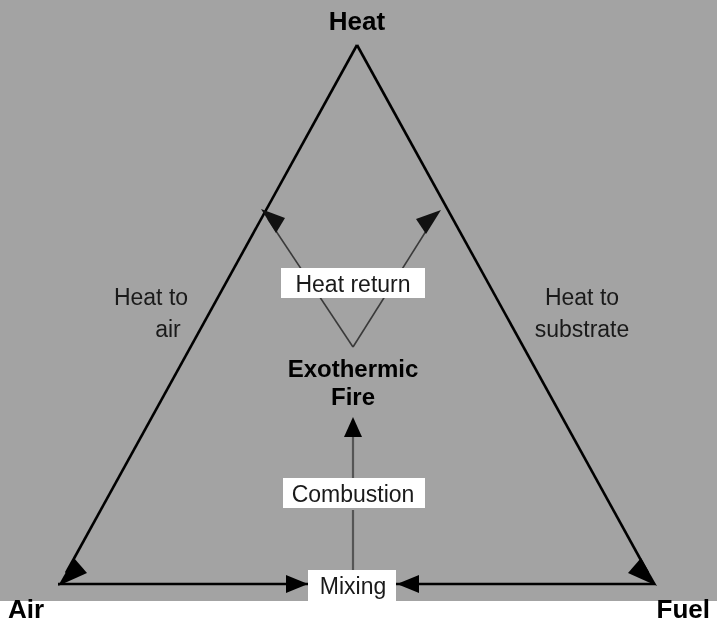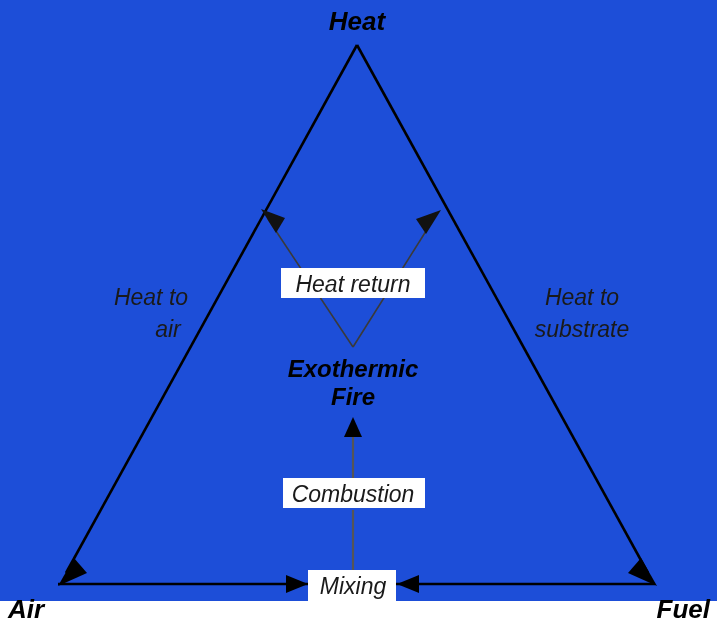--- a/index.html
+++ b/index.html
@@ -10,22 +10,21 @@
   body {
     width: 717px;
     height: 627px;
     font-family: "Liberation Sans", sans-serif;
     overflow: hidden;
   }
   #diagram-root {
     position: relative;
     width: 717px;
     height: 601px;
-    background: #1d4ed8;
-    font-style: italic;
+    background: #a3a3a3;
   }
   svg#fire-triangle-svg {
     position: absolute;
     top: 0;
     left: 0;
     width: 717px;
     height: 627px;
   }
   .vertex-label {
     font-family: "Liberation Sans", sans-serif;

